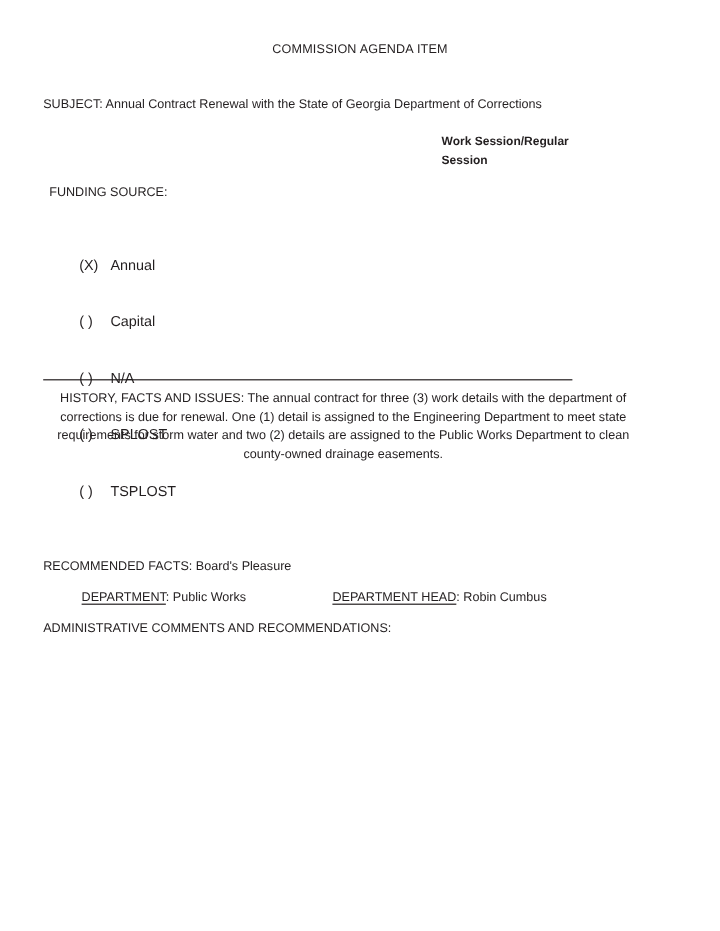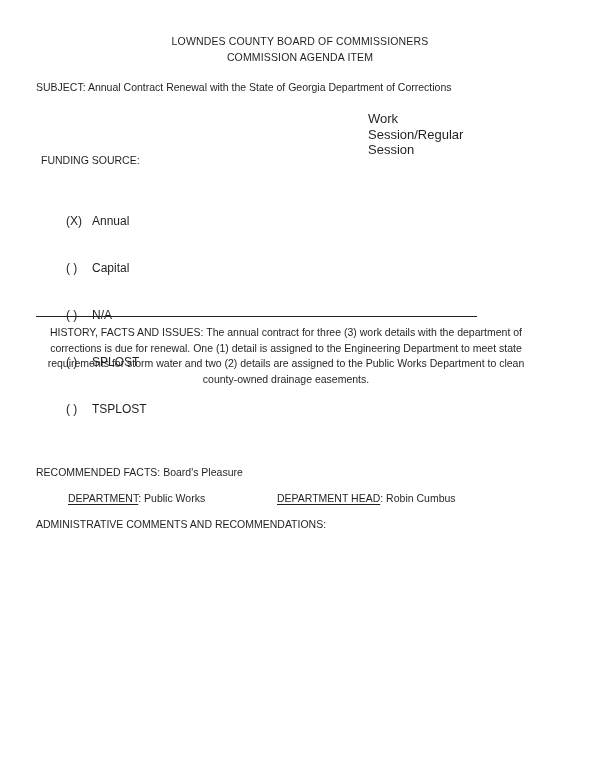--- a/index.html
+++ b/index.html
@@ -52,22 +52,23 @@
     position: absolute;
     top: 126px;
     left: 36px;
     width: 320px;
   }
   .session-block {
     position: absolute;
     top: 111px;
     left: 368px;
     width: 120px;
-    font-size: 13px;
+    font-size: 10px;
     line-height: 15.5px;
+    font-weight: bold;
   }
   .budget-block {
     position: absolute;
     top: 153px;
     left: 36px;
     width: 330px;
   }
   .funding-source-label {
     padding-left: 5px;
   }
@@ -162,21 +163,20 @@
     left: 36px;
     width: 440px;
   }
 </style>
 </head>
 <body>
 
 <div class="page">
 
   <div class="title-block">
-    <div class="doc-title">LOWNDES COUNTY BOARD OF COMMISSIONERS</div>
     <div class="doc-title">COMMISSION AGENDA ITEM</div>
   </div>
 
   <div class="subject-block body-text">SUBJECT: Annual Contract Renewal with the State of Georgia Department of Corrections</div>
 
 
   <div class="session-block">Work Session/Regular Session</div>
 
   <div class="budget-block body-text">
     <div class="funding-source-label">FUNDING SOURCE:</div>

